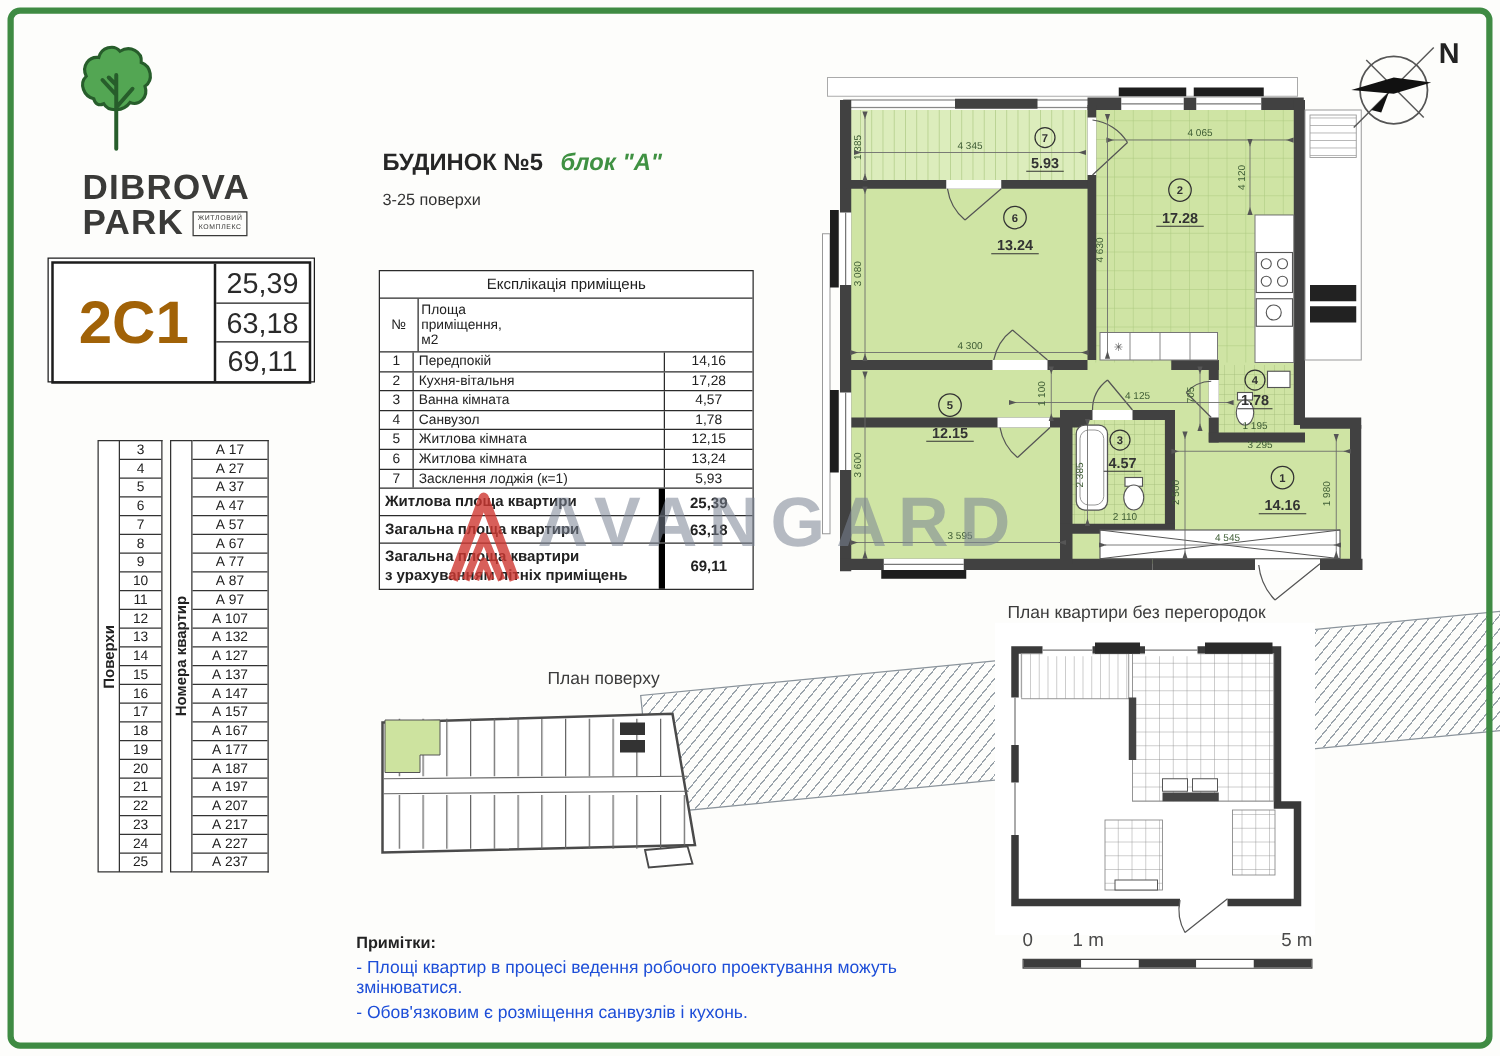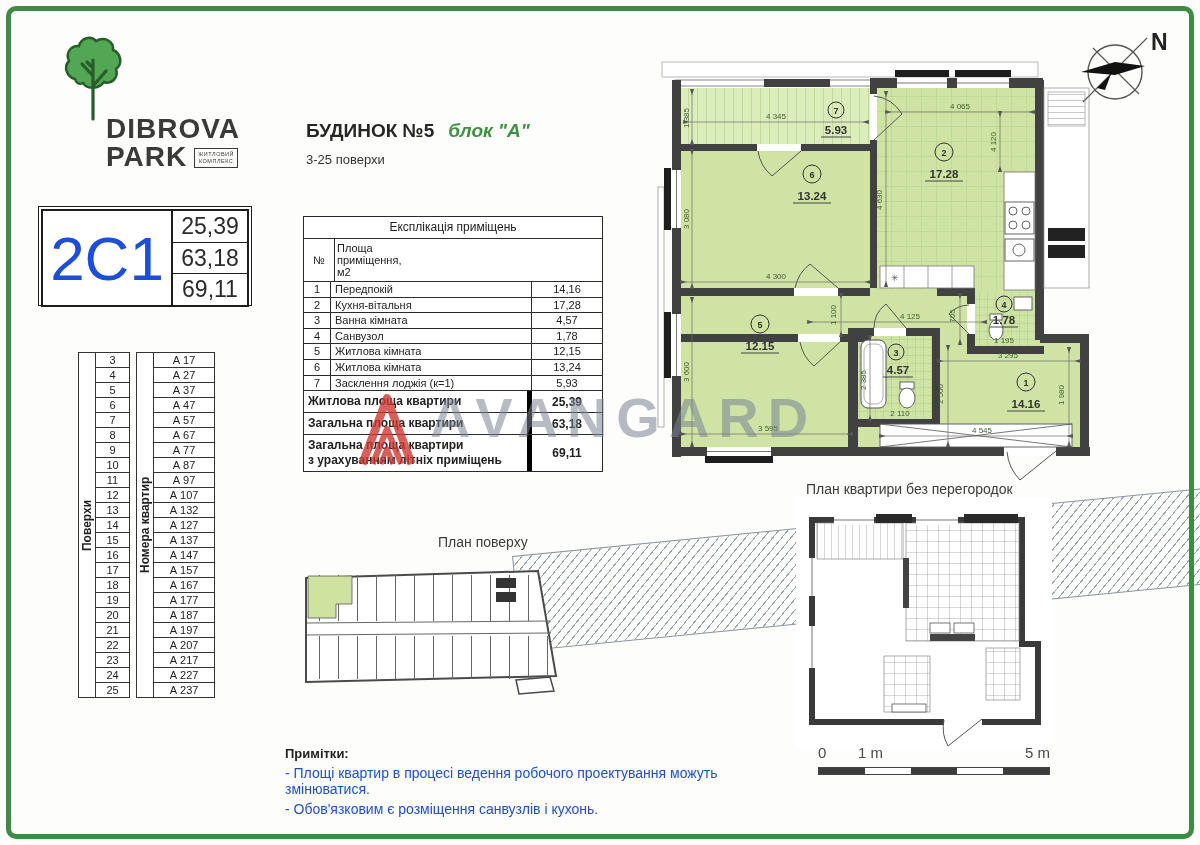--- a/index.html
+++ b/index.html
@@ -3,30 +3,30 @@
 <meta charset="utf-8">
 <style>
   html,body{margin:0;padding:0;background:#e8e8e8;}
   #stage{position:relative;width:1200px;height:845px;background:#fdfdfb;overflow:hidden;
          font-family:"Liberation Sans",sans-serif;color:#222;}
   .abs{position:absolute;}
   
   #frame{position:absolute;inset:6px;border:5px solid #3f8b43;border-radius:10px;pointer-events:none;z-index:15;}
 
   
-  #logo-text{left:66px;top:115px;line-height:1;z-index:4;margin-left:40px;}
+  #logo-text{left:66px;top:136px;line-height:1;z-index:4;}
   .brand{font-size:28px;font-weight:bold;color:#3a3a38;letter-spacing:1px;}
   .brand-row{display:flex;align-items:flex-end;}
   #logo-tag{border:1px solid #3a3a38;font-size:5.5px;line-height:1.3;padding:2px 3px;margin:0 0 3px 7px;
             text-align:center;color:#3a3a38;letter-spacing:.5px;}
 
   
   #badge{left:38px;top:206px;width:208px;height:94px;border:1.5px solid #1d1d1d;padding:2px;z-index:4;background:#fff;}
   #badge-inner{display:flex;height:100%;border:2px solid #1d1d1d;}
-  #badge-code{flex:1;display:flex;align-items:center;justify-content:center;font-size:62px;font-weight:normal;color:#1d4ed8;}
+  #badge-code{flex:1;display:flex;align-items:center;justify-content:center;font-size:48px;font-weight:bold;color:#a16207;}
   #badge-vals{width:74px;border-left:2px solid #1d1d1d;display:flex;flex-direction:column;}
   .bval{flex:1;display:flex;align-items:center;justify-content:center;font-size:23px;color:#2a2a2a;}
   .bval + .bval{border-top:1.5px solid #1d1d1d;}
 
   
   .side-table{display:flex;z-index:4;background:#fff;}
   .vlabel{writing-mode:vertical-rl;transform:rotate(180deg);text-align:center;font-weight:bold;
           font-size:12px;border:1.2px solid #333;padding:2px 1px;color:#222;}
   .scells{display:flex;flex-direction:column;border:1.2px solid #333;border-left:none;}
   .srow{flex:1;display:flex;align-items:center;justify-content:center;font-size:11px;color:#222;}

